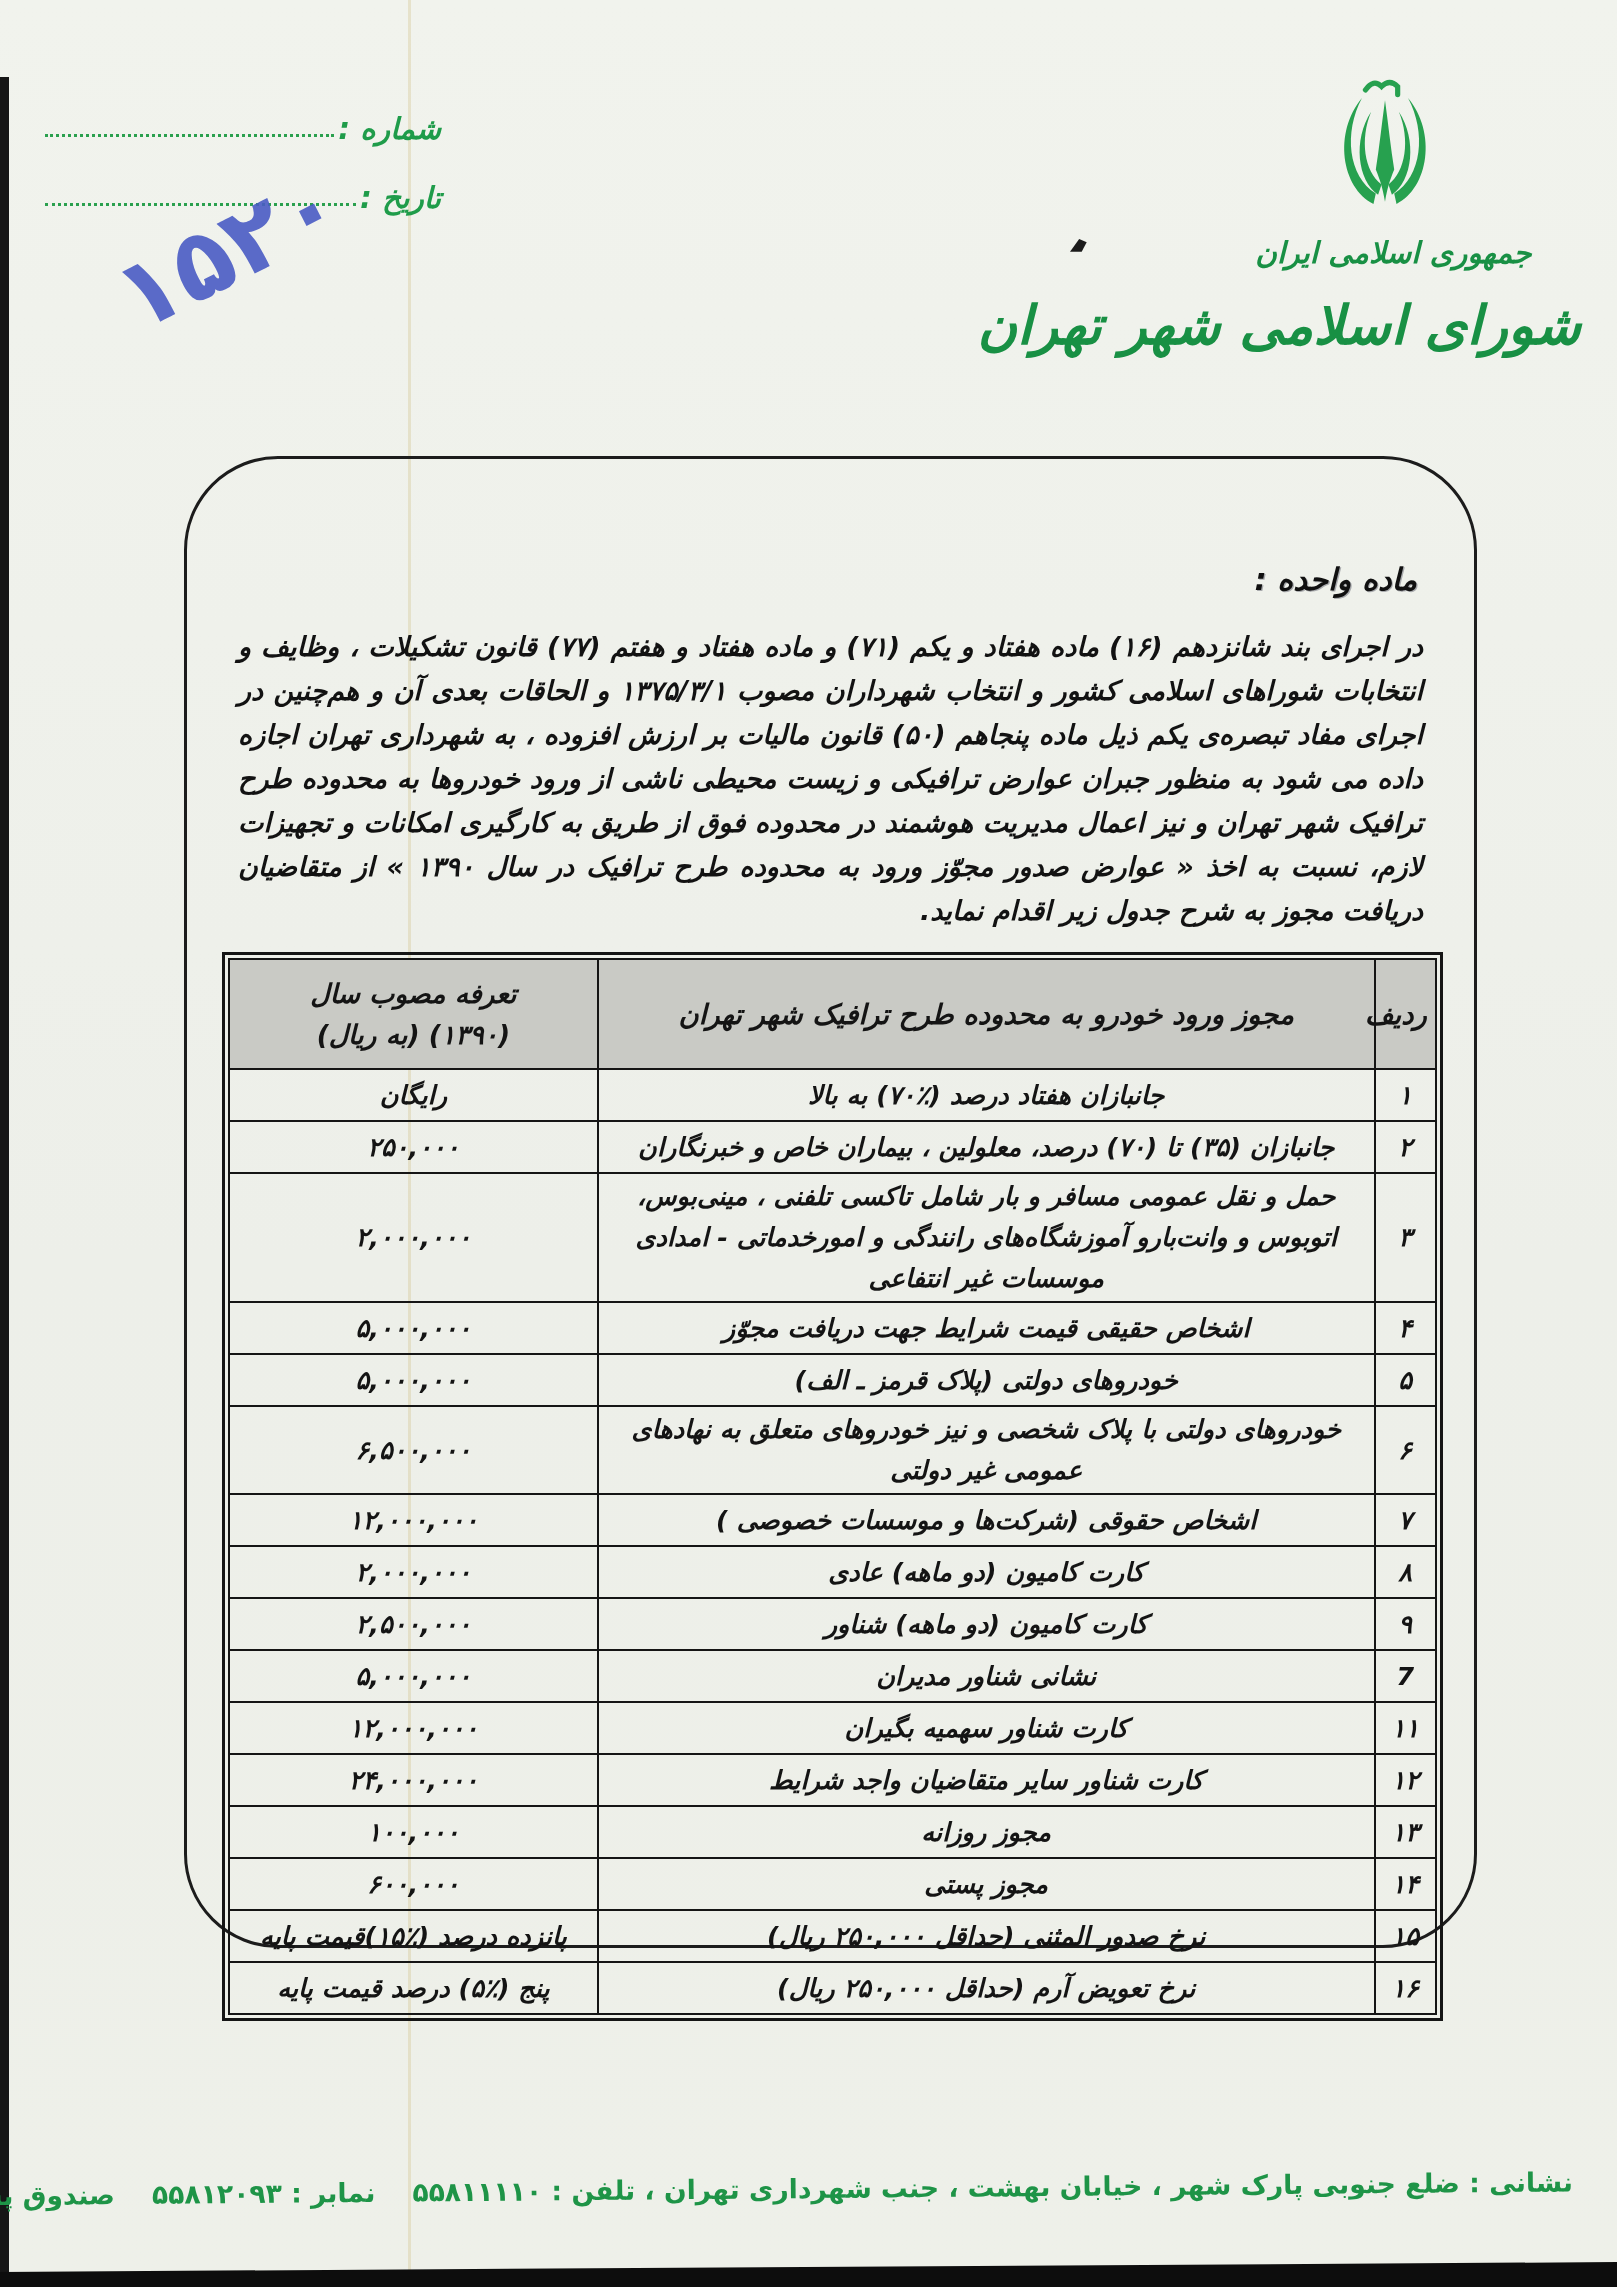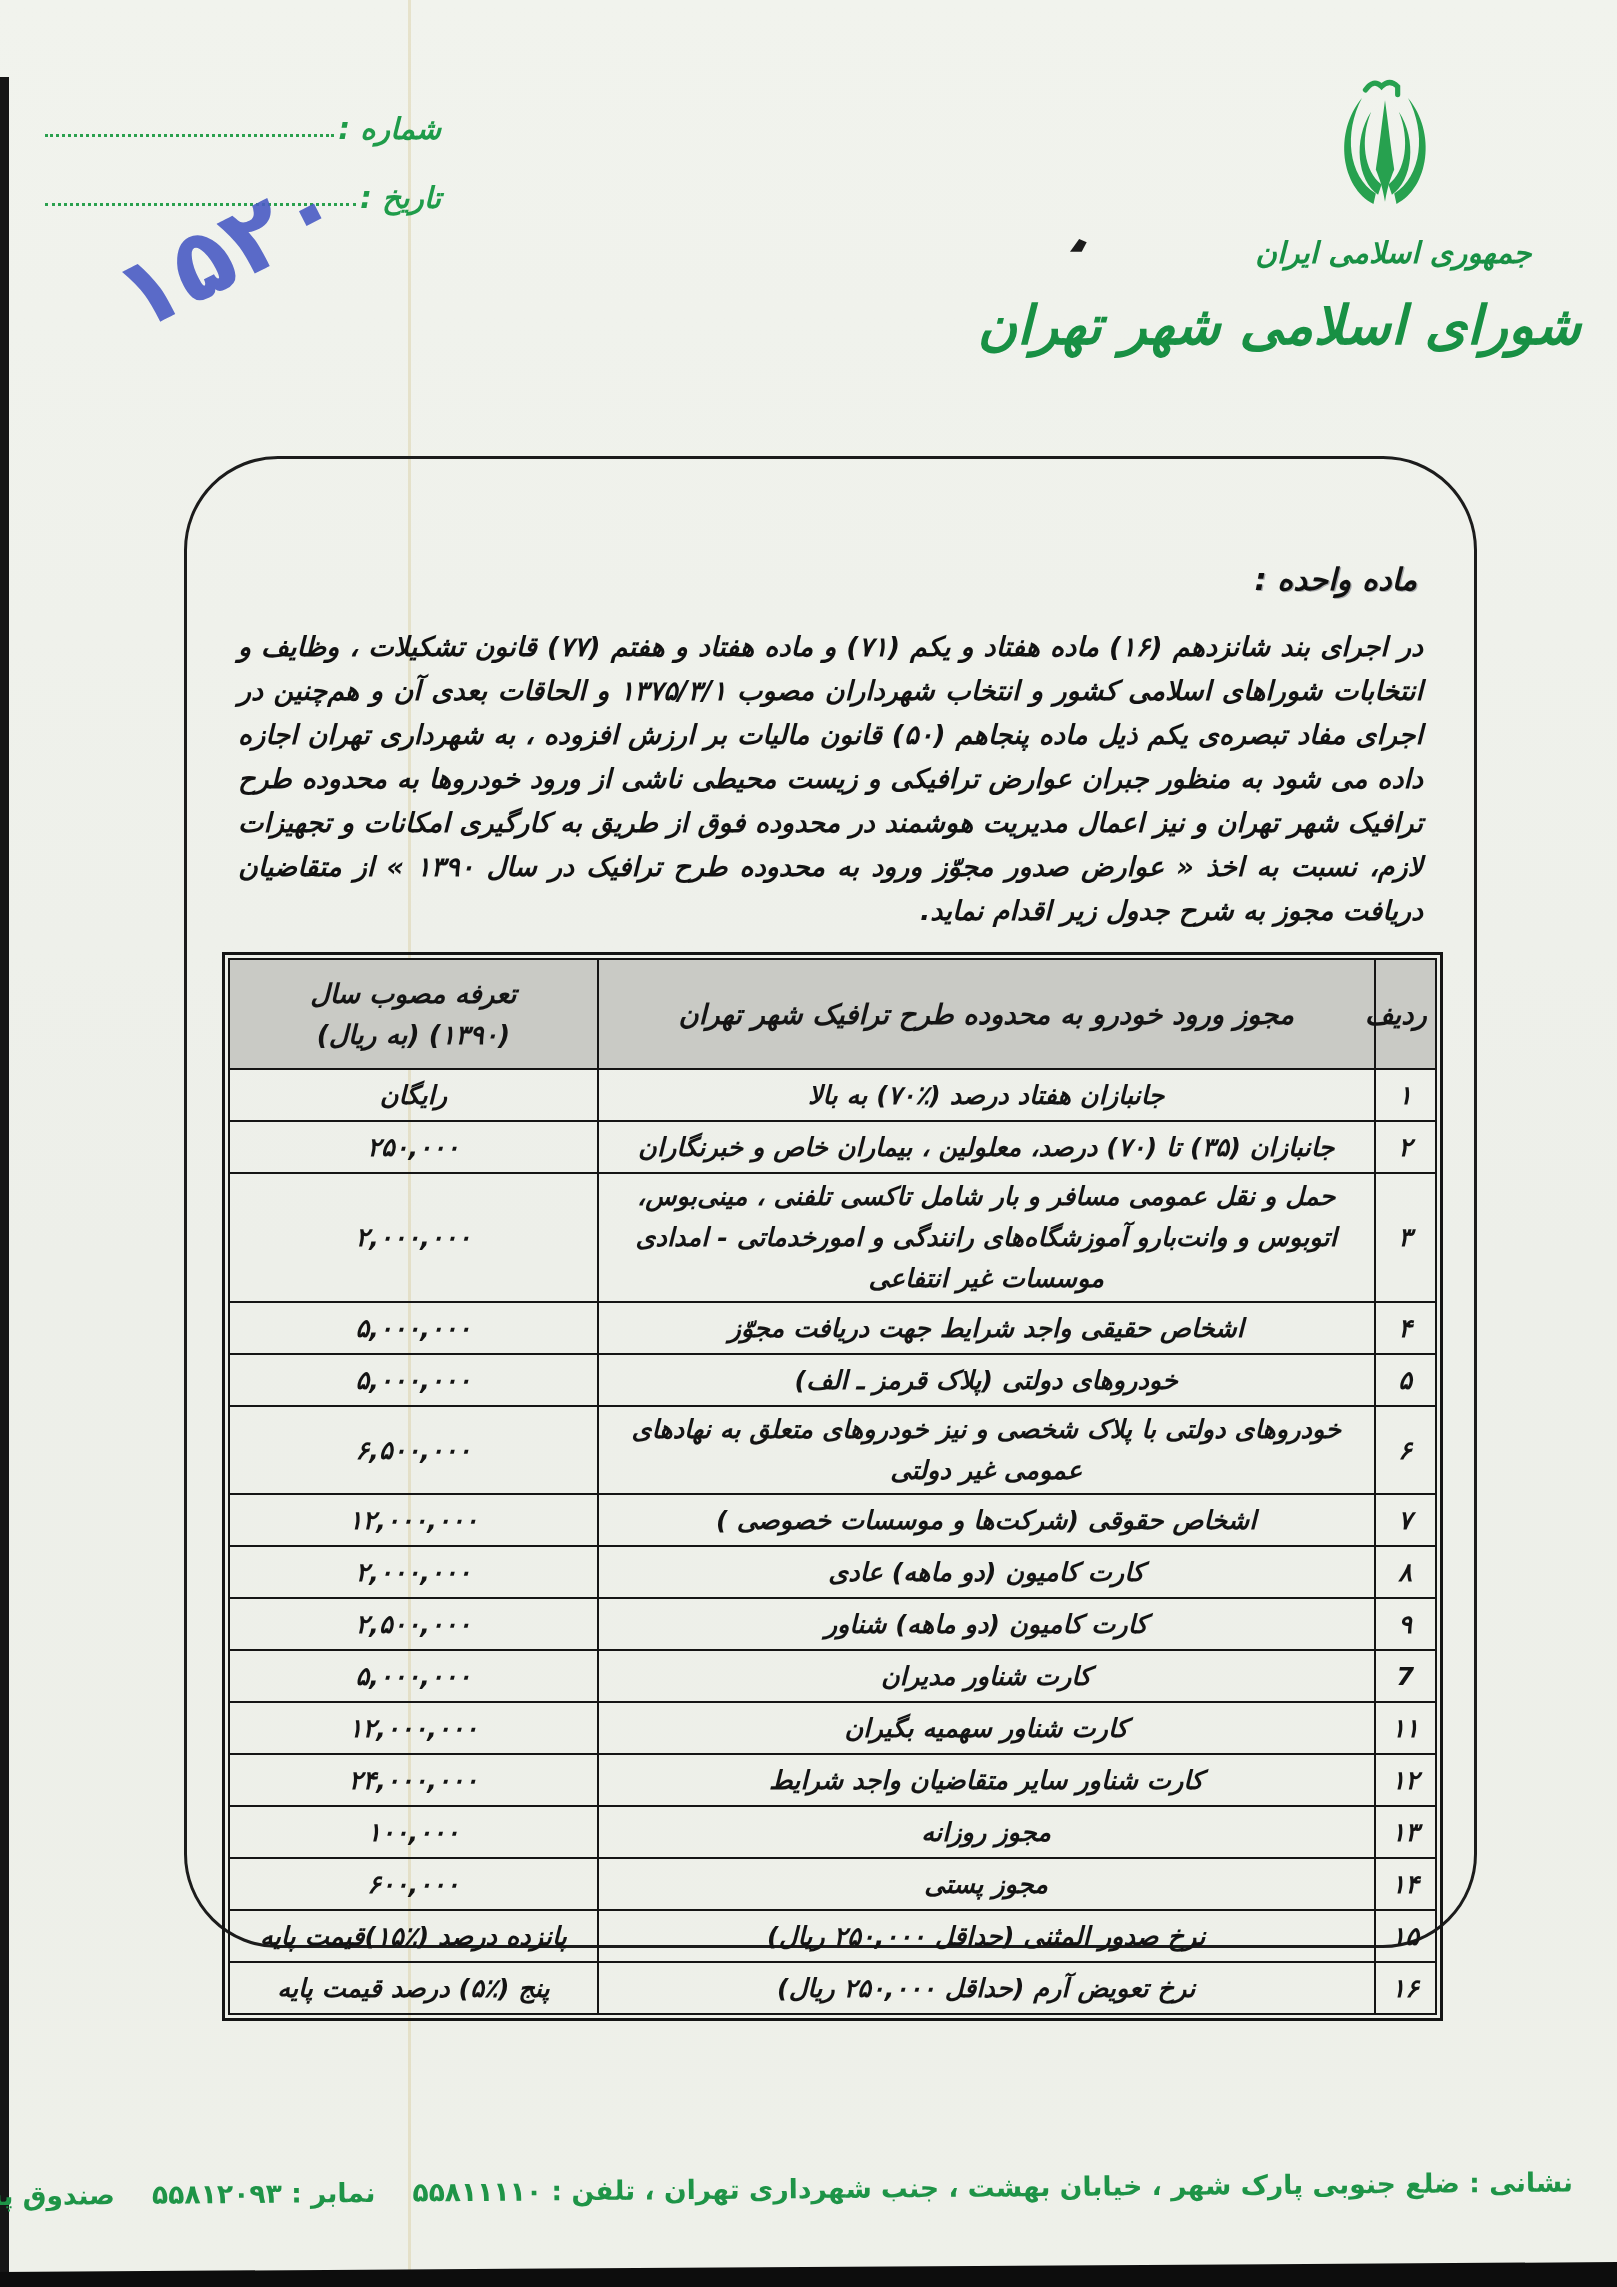--- a/index.html
+++ b/index.html
@@ -148,21 +148,21 @@
             </tr>
 
             <tr>
               <td>۳</td>
               <td>حمل و نقل عمومی مسافر و بار شامل تاکسی تلفنی ، مینی‌بوس، اتوبوس و وانت‌بارو  آموزشگاه‌های رانندگی و امورخدماتی - امدادی موسسات غیر انتفاعی</td>
               <td>۲,۰۰۰,۰۰۰</td>
             </tr>
 
             <tr>
               <td>۴</td>
-              <td>اشخاص حقیقی واجد شرایط جهت دریافت مجوّز</td>
+              <td>اشخاص حقیقی قیمت شرایط جهت دریافت مجوّز</td>
               <td>۵,۰۰۰,۰۰۰</td>
             </tr>
 
             <tr>
               <td>۵</td>
               <td>خودروهای دولتی (پلاک قرمز ـ الف)</td>
               <td>۵,۰۰۰,۰۰۰</td>
             </tr>
 
             <tr>
@@ -184,21 +184,21 @@
             </tr>
 
             <tr>
               <td>۹</td>
               <td>کارت کامیون (دو ماهه) شناور</td>
               <td>۲,۵۰۰,۰۰۰</td>
             </tr>
 
             <tr>
               <td>7</td>
-              <td>کارت شناور مدیران</td>
+              <td>نشانی شناور مدیران</td>
               <td>۵,۰۰۰,۰۰۰</td>
             </tr>
 
             <tr>
               <td>۱۱</td>
               <td>کارت شناور سهمیه بگیران</td>
               <td>۱۲,۰۰۰,۰۰۰</td>
             </tr>
 
             <tr>

